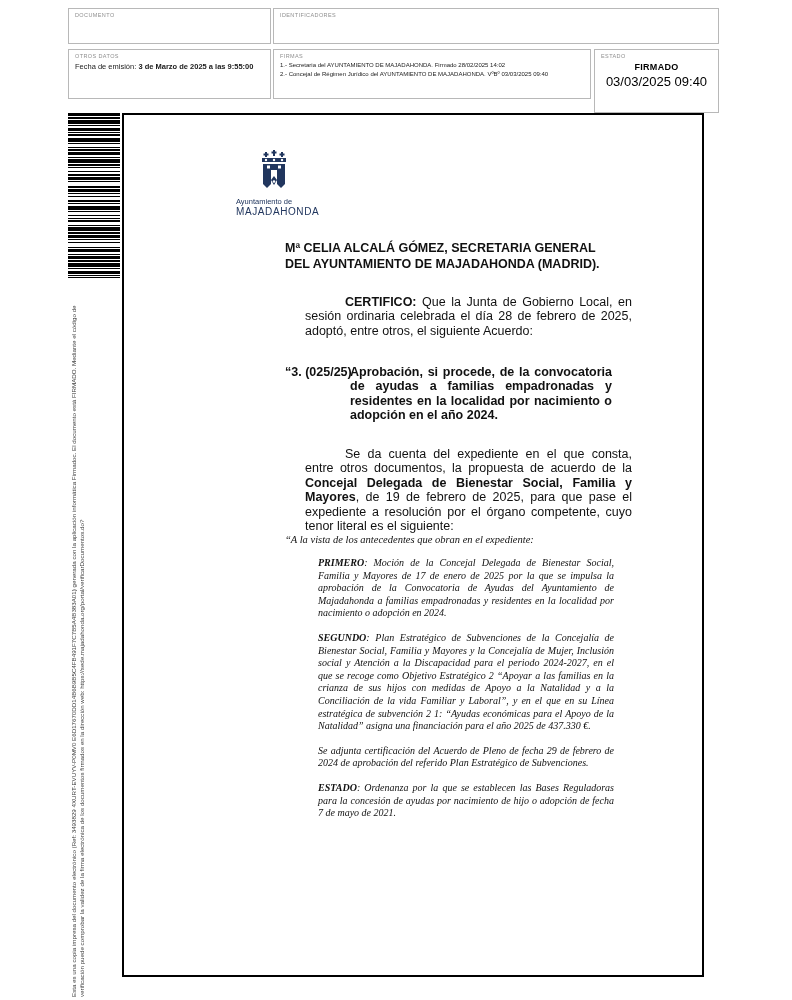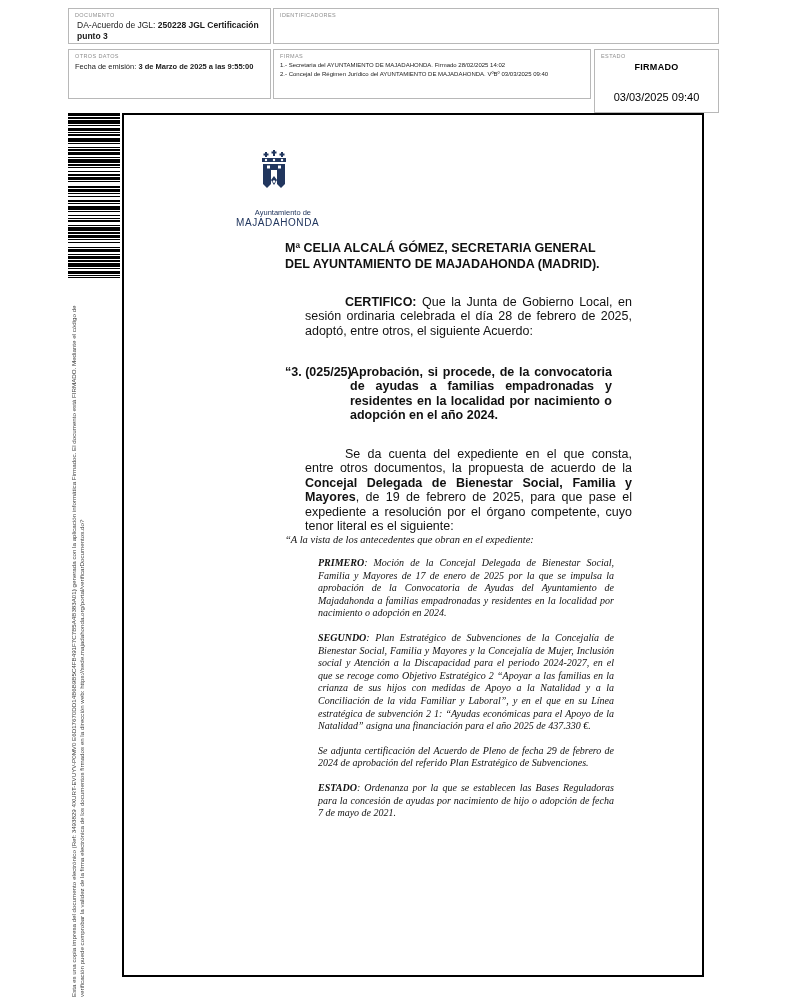--- a/index.html
+++ b/index.html
@@ -14,38 +14,38 @@
   }
   .hlabel{font-size:5.5px;color:#8f8f8f;letter-spacing:.4px;margin-bottom:2px;}
   .doc-line{font-size:8.5px;line-height:1.35;color:#1a1a1a;padding-left:2px;margin-top:2px;}
   .doc-line b{font-weight:bold;}
   .otros-line{font-size:7.5px;line-height:1.5;color:#1a1a1a;}
   .otros-line .code{font-size:11px;font-weight:bold;letter-spacing:.3px;}
   .otros-line b{font-weight:bold;}
   .firmas-line{font-size:6px;line-height:1.55;color:#222;}
   .estado-inner{text-align:center;margin-top:3px;}
   .estado-status{font-size:9px;font-weight:bold;letter-spacing:.3px;}
-  .estado-date{font-size:11px;margin-top:19px;}
+  .estado-date{font-size:13px;margin-top:2px;}
   
   .barcode{position:absolute;left:68px;top:113px;width:52px;height:165px;
     display:flex;flex-direction:column;justify-content:flex-start;}
   .barcode .bar{width:100%;background:#000;flex:0 0 auto;}
   .barcode .gap{width:100%;background:#fff;flex:0 0 auto;}
   
   .vtext{
     position:absolute;left:70px;top:997px;width:692px;
     transform:rotate(-90deg);transform-origin:0 0;
     font-size:6.2px;line-height:7.6px;color:#3c3c3c;white-space:nowrap;
   }
   
   .doc-frame{position:absolute;left:122px;top:113px;width:578px;height:860px;
     border:2px solid #000;background:#fff;}
   .logo{position:absolute;left:236px;top:150px;width:75px;text-align:center;}
   .logo svg{display:block;margin:0 auto;}
-  .logo-text{margin-top:12px;color:#21365e;font-size:7.5px;line-height:1.25;text-align:right;}
+  .logo-text{margin-top:1px;color:#21365e;font-size:7.5px;line-height:1.25;text-align:left;}
   .logo-text .l2{font-size:10px;letter-spacing:.6px;}
   .doc-title{position:absolute;left:285px;top:240px;width:336px;
     font-size:12.5px;font-weight:bold;line-height:16px;color:#111;}
   .para{position:absolute;left:285px;width:327px;font-size:12.5px;line-height:14.4px;
     text-align:justify;color:#111;}
   .para.indent{text-indent:40px;margin-left:20px;}
   .para b{font-weight:bold;}
   .acuerdo{position:absolute;left:285px;top:365px;width:327px;font-weight:bold;
     font-size:12.5px;line-height:14.4px;color:#111;}
   .acuerdo .num{position:absolute;left:0;top:0;}
@@ -55,21 +55,20 @@
   .antecedentes{position:absolute;left:318px;top:557px;width:296px;}
   .ante{font-family:"Liberation Serif", serif;font-style:italic;font-size:10px;
     line-height:12.6px;text-align:justify;color:#111;margin:0 0 12px 0;}
   .ante b{font-weight:bold;}
 </style>
 </head>
 <body>
 
 <div class="hbox" style="left:68px;top:8px;width:203px;height:36px;">
   <div class="hlabel">DOCUMENTO</div>
-  <div class="doc-line"><span>DA-Acuerdo de JGL: </span><b>250228 JGL Certificación punto 3</b></div>
 </div>
 
 <div class="hbox" style="left:273px;top:8px;width:446px;height:36px;">
   <div class="hlabel">IDENTIFICADORES</div>
 </div>
 
 <div class="hbox" style="left:68px;top:49px;width:203px;height:50px;">
   <div class="hlabel">OTROS DATOS</div>
   <div class="otros-line"><span>Fecha de emisión: </span><b>3 de Marzo de 2025 a las 9:55:00</b></div>
 

